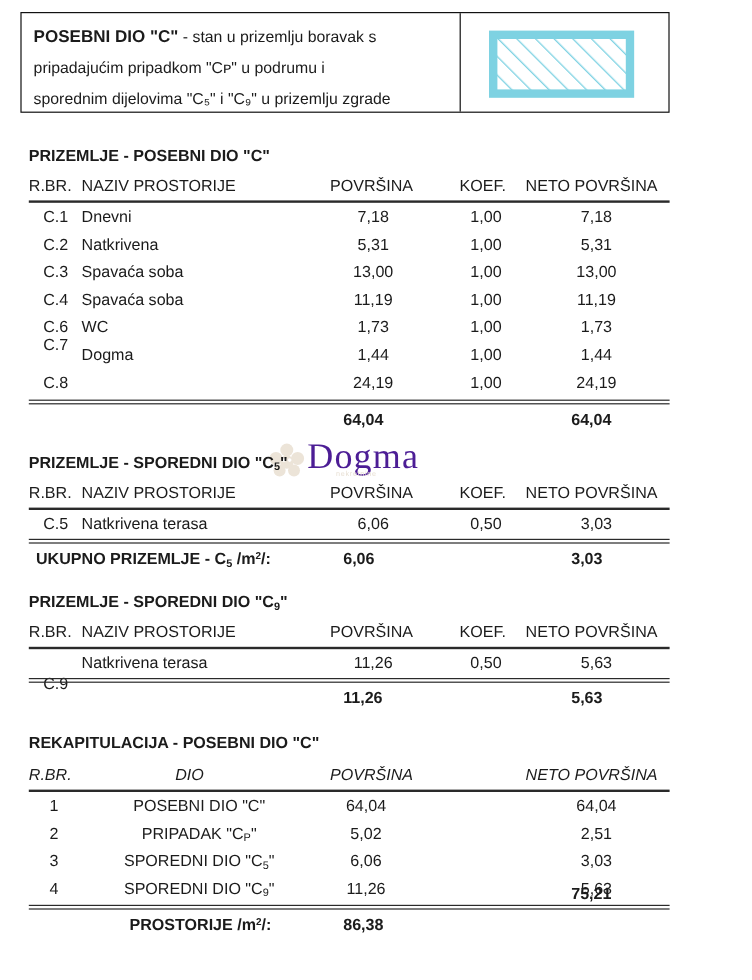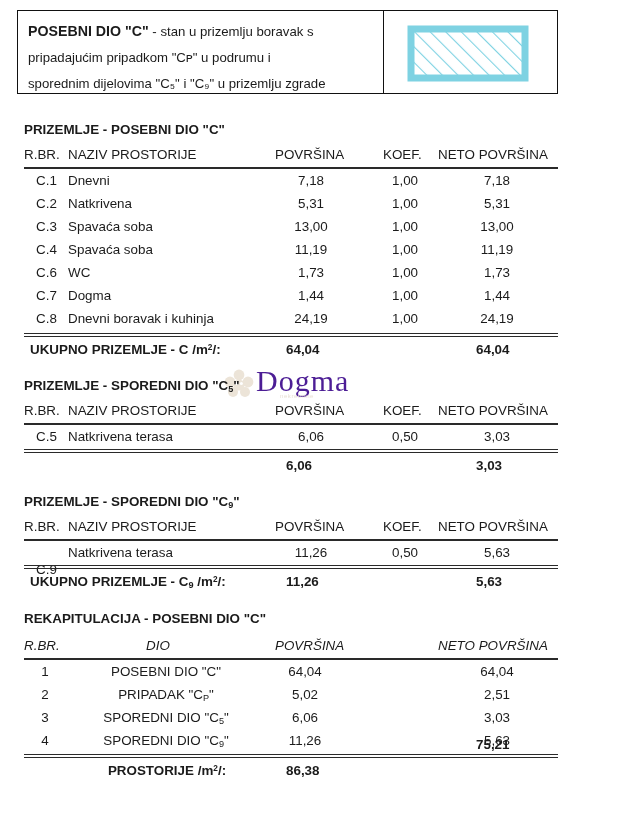--- a/index.html
+++ b/index.html
@@ -167,73 +167,71 @@
   <div class="cell c" style="left:311px;top:242px">11,19</div>
   <div class="cell c" style="left:405px;top:242px">1,00</div>
   <div class="cell c" style="left:497px;top:242px">11,19</div>
 
   <div class="cell" style="left:36px;top:265px">C.6</div>
   <div class="cell" style="left:68px;top:265px">WC</div>
   <div class="cell c" style="left:311px;top:265px">1,73</div>
   <div class="cell c" style="left:405px;top:265px">1,00</div>
   <div class="cell c" style="left:497px;top:265px">1,73</div>
 
-  <div class="cell" style="left:36px;top:288px">C.7</div>
+  <div class="cell" style="left:36px;top:280px">C.7</div>
   <div class="cell" style="left:68px;top:288px">Dogma</div>
   <div class="cell c" style="left:311px;top:288px">1,44</div>
   <div class="cell c" style="left:405px;top:288px">1,00</div>
   <div class="cell c" style="left:497px;top:288px">1,44</div>
 
   <div class="cell" style="left:36px;top:311px">C.8</div>
-  <div class="cell" style="left:68px;top:311px">Dnevni boravak i kuhinja</div>
   <div class="cell c" style="left:311px;top:311px">24,19</div>
   <div class="cell c" style="left:405px;top:311px">1,00</div>
   <div class="cell c" style="left:497px;top:311px">24,19</div>
 
   <div class="rule-dbl" style="top:333px;width:534px"></div>
-  <div class="cell b" style="left:30px;top:342px"><span>UKUPNO PRIZEMLJE - C /m</span><sup>2</sup><span>/:</span></div>
   <div class="cell b" style="left:286px;top:342px">64,04</div>
   <div class="cell b" style="left:476px;top:342px">64,04</div>
 
   <div class="sec-title" style="top:378px"><span>PRIZEMLJE - SPOREDNI DIO "C</span><sub>5</sub><span>"</span></div>
 
   <div class="col-head" style="left:24px;top:403px">R.BR.</div>
   <div class="col-head" style="left:68px;top:403px">NAZIV PROSTORIJE</div>
   <div class="col-head" style="left:275px;top:403px">POVRŠINA</div>
   <div class="col-head" style="left:383px;top:403px">KOEF.</div>
   <div class="col-head" style="left:438px;top:403px">NETO POVRŠINA</div>
   <div class="rule" style="top:423px;width:534px"></div>
 
   <div class="cell" style="left:36px;top:429px">C.5</div>
   <div class="cell" style="left:68px;top:429px">Natkrivena terasa</div>
   <div class="cell c" style="left:311px;top:429px">6,06</div>
   <div class="cell c" style="left:405px;top:429px">0,50</div>
   <div class="cell c" style="left:497px;top:429px">3,03</div>
 
   <div class="rule-dbl" style="top:449px;width:534px"></div>
+  <div class="cell b" style="left:30px;top:458px"><span>UKUPNO PRIZEMLJE - C</span><sub>5</sub><span> /m</span><sup>2</sup><span>/:</span></div>
   <div class="cell b" style="left:286px;top:458px">6,06</div>
   <div class="cell b" style="left:476px;top:458px">3,03</div>
 
   <div class="sec-title" style="top:494px"><span>PRIZEMLJE - SPOREDNI DIO "C</span><sub>9</sub><span>"</span></div>
 
   <div class="col-head" style="left:24px;top:519px">R.BR.</div>
   <div class="col-head" style="left:68px;top:519px">NAZIV PROSTORIJE</div>
   <div class="col-head" style="left:275px;top:519px">POVRŠINA</div>
   <div class="col-head" style="left:383px;top:519px">KOEF.</div>
   <div class="col-head" style="left:438px;top:519px">NETO POVRŠINA</div>
   <div class="rule" style="top:539px;width:534px"></div>
 
   <div class="cell" style="left:36px;top:562px">C.9</div>
   <div class="cell" style="left:68px;top:545px">Natkrivena terasa</div>
   <div class="cell c" style="left:311px;top:545px">11,26</div>
   <div class="cell c" style="left:405px;top:545px">0,50</div>
   <div class="cell c" style="left:497px;top:545px">5,63</div>
 
   <div class="rule-dbl" style="top:565px;width:534px"></div>
-  <div class="cell b" style="left:30px;top:574px"><span>UKUPNO PRIZEMLJE - C</span><sub>9</sub><span> /m</span><sup>2</sup><span>/:</span></div>
   <div class="cell b" style="left:286px;top:574px">11,26</div>
   <div class="cell b" style="left:476px;top:574px">5,63</div>
 
   <div class="sec-title" style="top:611px">REKAPITULACIJA - POSEBNI DIO "C"</div>
 
   <div class="col-head it" style="left:24px;top:638px">R.BR.</div>
   <div class="col-head it" style="left:146px;top:638px">DIO</div>
   <div class="col-head it" style="left:275px;top:638px">POVRŠINA</div>
   <div class="col-head it" style="left:438px;top:638px">NETO POVRŠINA</div>
   <div class="rule" style="top:658px;width:534px"></div>

